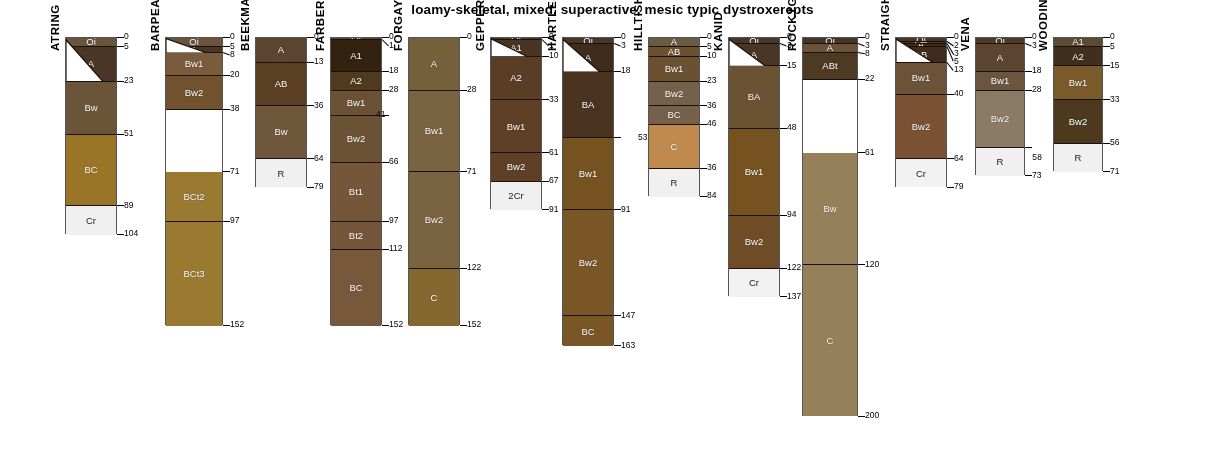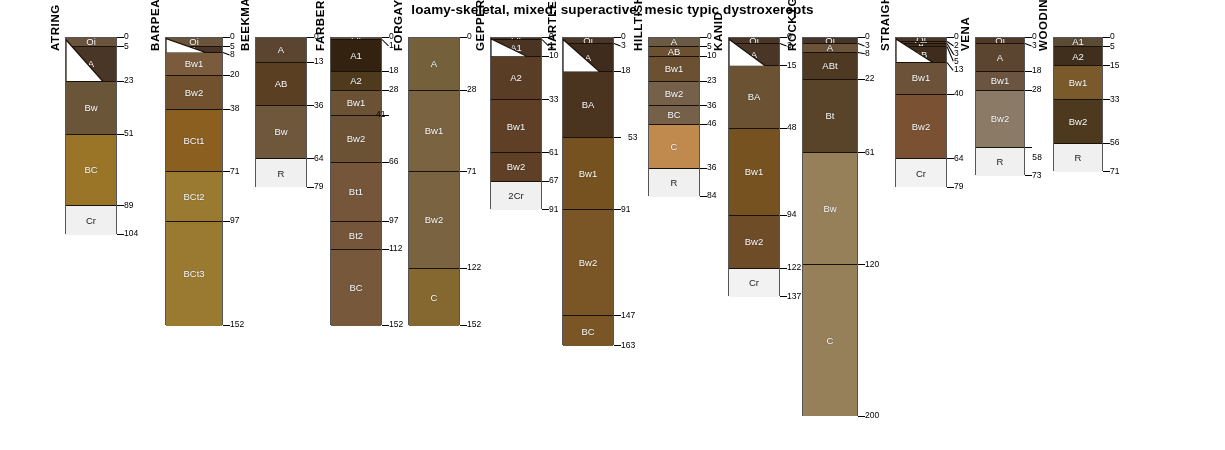--- a/index.html
+++ b/index.html
@@ -134,23 +134,20 @@
           <span class="hlabel">Oi</span>
         </div>
         <div class="horizon" style="top: 9.4625px; height: 5.6775px; background: rgb(74, 54, 38);">
           <span class="hlabel">A</span>
         </div>
         <div class="horizon" style="top: 15.14px; height: 22.71px; background: rgb(122, 92, 60);">
           <span class="hlabel">Bw1</span>
         </div>
         <div class="horizon" style="top: 37.85px; height: 34.065px; background: rgb(113, 81, 46);">
           <span class="hlabel">Bw2</span>
-        </div>
-        <div class="horizon" style="top: 71.915px; height: 62.4525px; background: rgb(138, 95, 32);">
-          <span class="hlabel">BCt1</span>
         </div>
         <div class="horizon" style="top: 134.368px; height: 49.205px; background: rgb(154, 122, 48);">
           <span class="hlabel">BCt2</span>
         </div>
         <div class="horizon nolimit" style="top: 183.572px; height: 104.088px; background: rgb(154, 122, 48);">
           <span class="hlabel">BCt3</span>
         </div>
         <div class="tri-wrap" style="top: 0px; height: 15.14px;">
           <svg class="tri-svg" viewBox="0 0 100 100" preserveAspectRatio="none">
             <polygon points="0,4 0,100 74,100" fill="#ffffff" stroke="#1a1208" stroke-width="1.2" vector-effect="non-scaling-stroke"></polygon>
@@ -343,21 +340,21 @@
             <polygon points="0,4 0,100 74,100" fill="#ffffff" stroke="#1a1208" stroke-width="1.2" vector-effect="non-scaling-stroke"></polygon>
           </svg>
         </div>
       </div>
       <div class="depth" style="left: 59px; top: 32.4px;">0</div>
       <div class="tickline" style="left: 52px; top: 37px; width: 6.5px; transform: rotate(0deg);"></div>
       <div class="depth" style="left: 59px; top: 40.6px;">3</div>
       <div class="tickline" style="left: 52px; top: 42.6775px; width: 6.9723px; transform: rotate(21.2101deg);"></div>
       <div class="depth" style="left: 59px; top: 66.465px;">18</div>
       <div class="tickline" style="left: 52px; top: 71.065px; width: 6.5px; transform: rotate(0deg);"></div>
-      <div class="depth" style="left: 66px; top: 132.702px;">53</div>
+      <div class="depth" style="left: 76px; top: 132.702px;">53</div>
       <div class="tickline" style="left: 52px; top: 137.303px; width: 6.5px; transform: rotate(0deg);"></div>
       <div class="depth" style="left: 59px; top: 204.618px;">91</div>
       <div class="tickline" style="left: 52px; top: 209.218px; width: 6.5px; transform: rotate(0deg);"></div>
       <div class="depth" style="left: 59px; top: 310.597px;">147</div>
       <div class="tickline" style="left: 52px; top: 315.197px; width: 6.5px; transform: rotate(0deg);"></div>
       <div class="depth" style="left: 59px; top: 340.877px;">163</div>
       <div class="tickline" style="left: 52px; top: 345.478px; width: 6.5px; transform: rotate(0deg);"></div>
     </div>
     <div class="profile" style="left: 648px;">
       <div class="pname" style="left: -4px; top: 39px;">HILLTISH</div>
@@ -448,23 +445,20 @@
       <div class="column" style="left: 0px; top: 37px; width: 56px; height: 378.5px;">
         <div class="horizon" style="top: 0px; height: 5.6775px; background: rgb(70, 53, 42);">
           <span class="hlabel">Oi</span>
         </div>
         <div class="horizon" style="top: 5.6775px; height: 9.4625px; background: rgb(107, 82, 57);">
           <span class="hlabel">A</span>
         </div>
         <div class="horizon" style="top: 15.14px; height: 26.495px; background: rgb(78, 58, 35);">
           <span class="hlabel">ABt</span>
         </div>
-        <div class="horizon" style="top: 41.635px; height: 73.8075px; background: rgb(90, 68, 41);">
-          <span class="hlabel">Bt</span>
-        </div>
         <div class="horizon" style="top: 115.442px; height: 111.657px; background: rgb(150, 128, 90);">
           <span class="hlabel">Bw</span>
         </div>
         <div class="horizon nolimit" style="top: 227.1px; height: 151.4px; background: rgb(150, 128, 90);">
           <span class="hlabel">C</span>
         </div>
       </div>
       <div class="depth" style="left: 63px; top: 32.4px;">0</div>
       <div class="tickline" style="left: 56px; top: 37px; width: 6.5px; transform: rotate(0deg);"></div>
       <div class="depth" style="left: 63px; top: 40.6px;">3</div>

